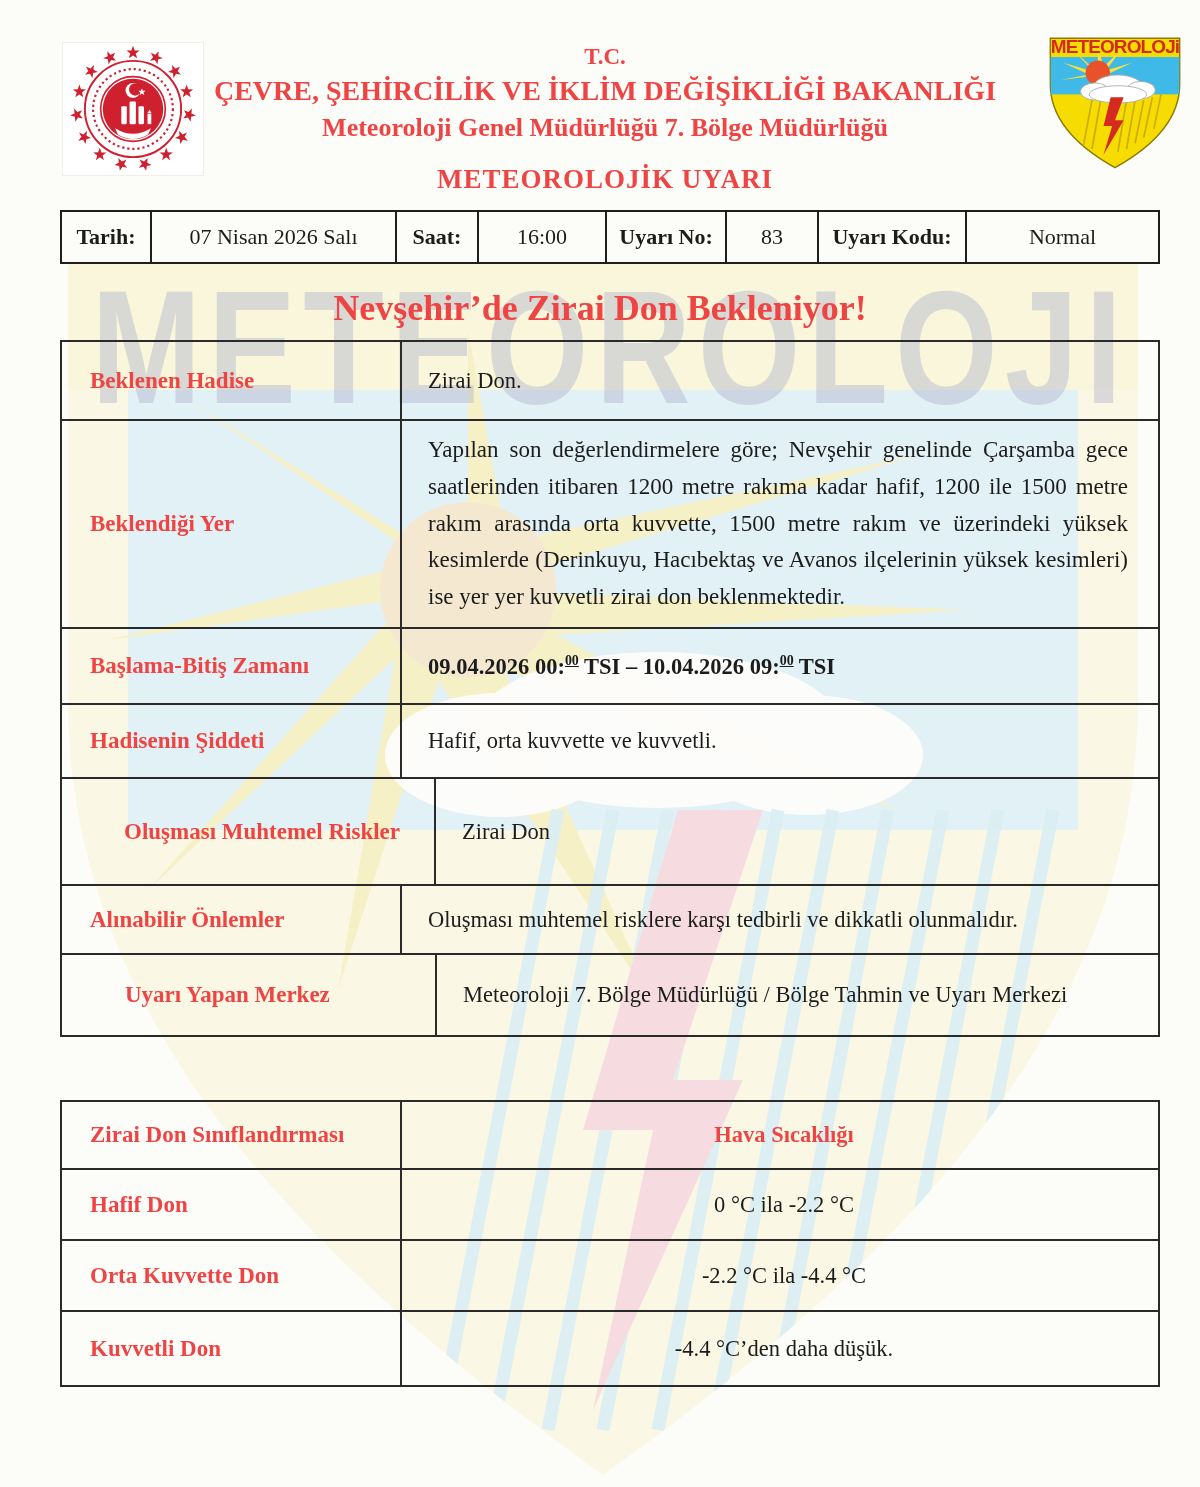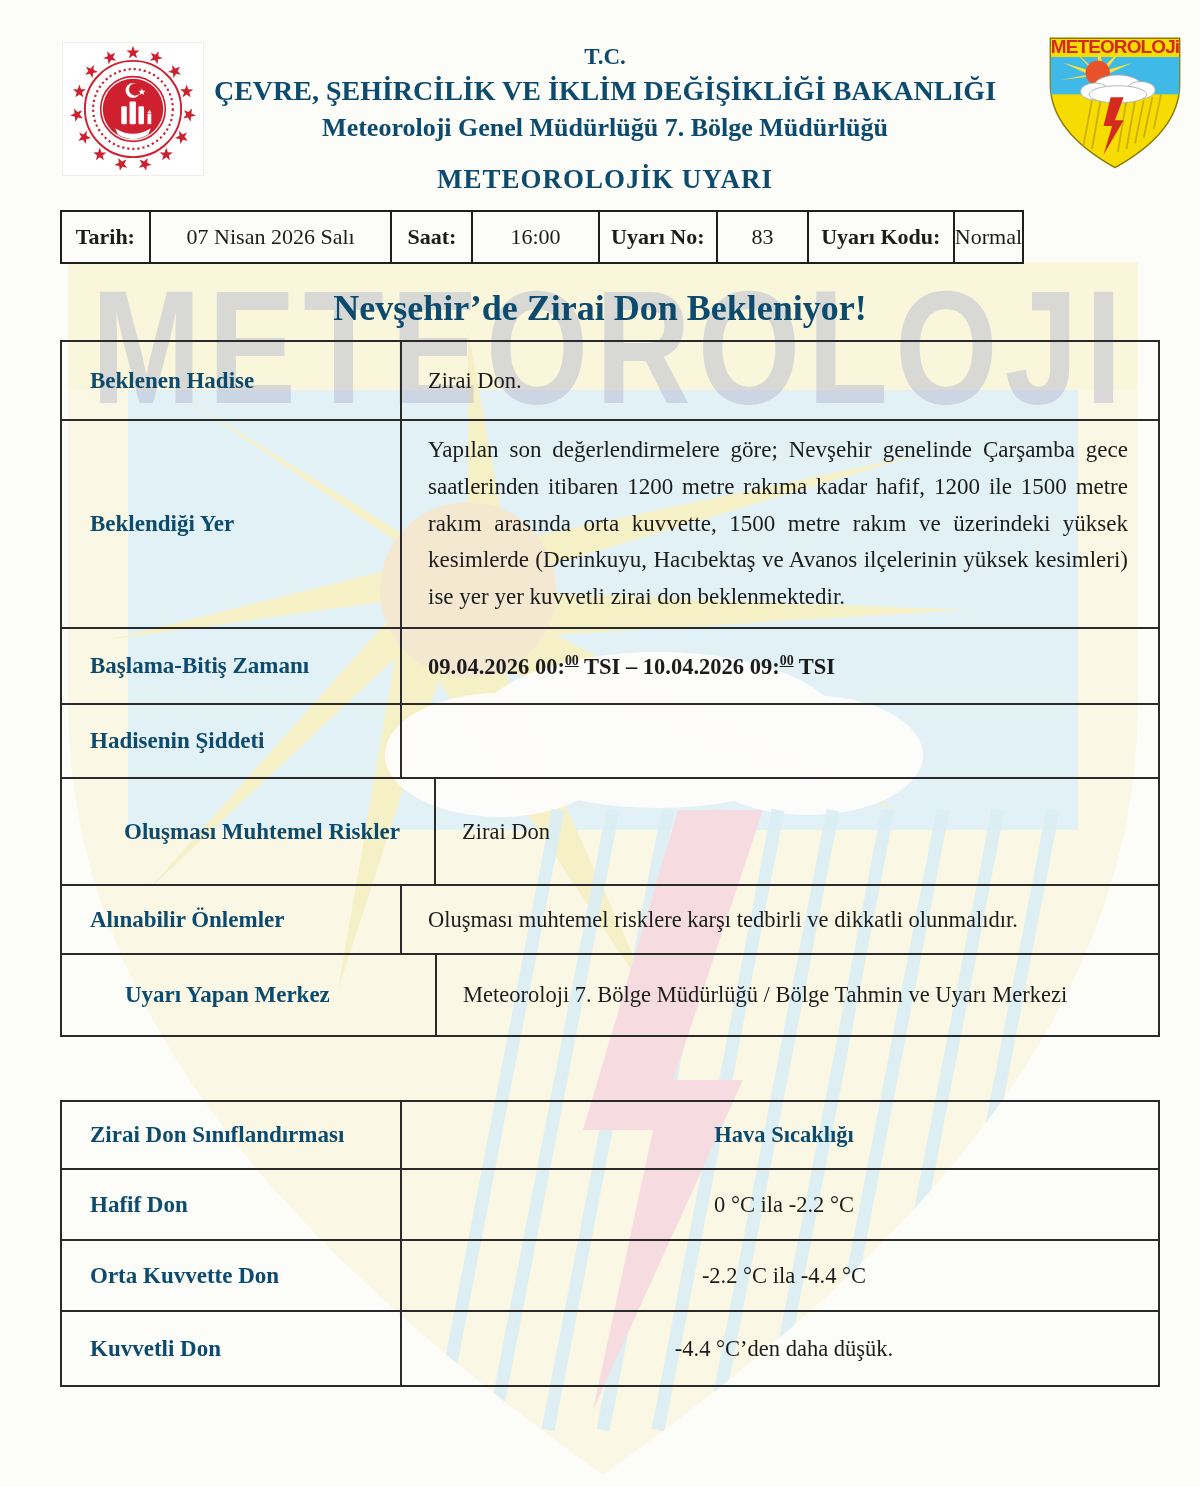--- a/index.html
+++ b/index.html
@@ -13,31 +13,31 @@
   .wm-shield{position:absolute; left:38px; top:250px; opacity:.55;}
   .wm-text{
     position:absolute; left:58px; top:246px; width:1104px; height:168px;
     font-family:"Liberation Sans", sans-serif; font-weight:800;
     font-size:132px; letter-spacing:7px; line-height:168px; text-align:center;
     color:rgba(171,175,203,0.42); transform:scaleY(1.22); transform-origin:top;
     white-space:nowrap;
   }
   
   .content{position:absolute; inset:0; z-index:2;}
-  .navy{color:#0c4a6e;}
+  .navy{color:#ef4444;}
   .logo-left{position:absolute; left:62px; top:42px; width:140px; height:132px; background:#fff; border:1px solid #f0eee8;}
   .logo-right{position:absolute; left:1042px; top:34px; width:146px; height:138px;}
   .head-text{position:absolute; left:200px; top:44px; width:810px; text-align:center;}
   .tc{font-size:23px; font-weight:bold;}
   .ministry{font-size:28px; font-weight:bold; margin-top:5px; white-space:nowrap;}
   .directorate{font-size:26px; font-weight:bold; margin-top:6px;}
   .doctype{font-size:27px; font-weight:bold; margin-top:21px; letter-spacing:1px;}
 
   .infobar{
-    position:absolute; left:60px; top:210px; width:964px; height:54px;
+    position:absolute; left:60px; top:210px; width:1100px; height:54px;
     display:flex; border:2px solid #1e1e1e; box-sizing:border-box; font-size:22px;
   }
   .infobar .cell{
     border-right:2px solid #1e1e1e; display:flex; align-items:center; justify-content:center;
     box-sizing:border-box; white-space:nowrap;
   }
   .infobar .cell:last-child{border-right:none; flex:1;}
   .infobar .lab{font-weight:bold;}
   .w1{width:90px;} .w2{width:245px;} .w3{width:82px;} .w4{width:128px;}
   .w5{width:120px;} .w6{width:92px;} .w7{width:148px;}
@@ -230,20 +230,21 @@
         <div class="vcell para">Yapılan son değerlendirmelere göre; Nevşehir genelinde Çarşamba gece saatlerinden itibaren 1200 metre rakıma kadar hafif, 1200 ile 1500 metre rakım arasında orta kuvvette, 1500 metre rakım ve üzerindeki yüksek kesimlerde (Derinkuyu, Hacıbektaş ve Avanos ilçelerinin yüksek kesimleri) ise yer yer kuvvetli zirai don beklenmektedir.</div>
       </div>
       <div class="drow h80">
         <div class="lcell navy">Başlama-Bitiş Zamanı</div>
         <div class="vcell bold">
           <span><span>09.04.2026 00:</span><sup class="u">00</sup><span> TSI – 10.04.2026 09:</span><sup class="u">00</sup><span> TSI</span></span>
         </div>
       </div>
       <div class="drow h78">
         <div class="lcell navy">Hadisenin Şiddeti</div>
+        <div class="vcell">Hafif, orta kuvvette ve kuvvetli.</div>
       </div>
       <div class="drow h111">
         <div class="lcell navy">Oluşması Muhtemel Riskler</div>
         <div class="vcell">Zirai Don</div>
       </div>
       <div class="drow h73">
         <div class="lcell navy">Alınabilir Önlemler</div>
         <div class="vcell">Oluşması muhtemel risklere karşı tedbirli ve dikkatli olunmalıdır.</div>
       </div>
       <div class="drow h83b">

